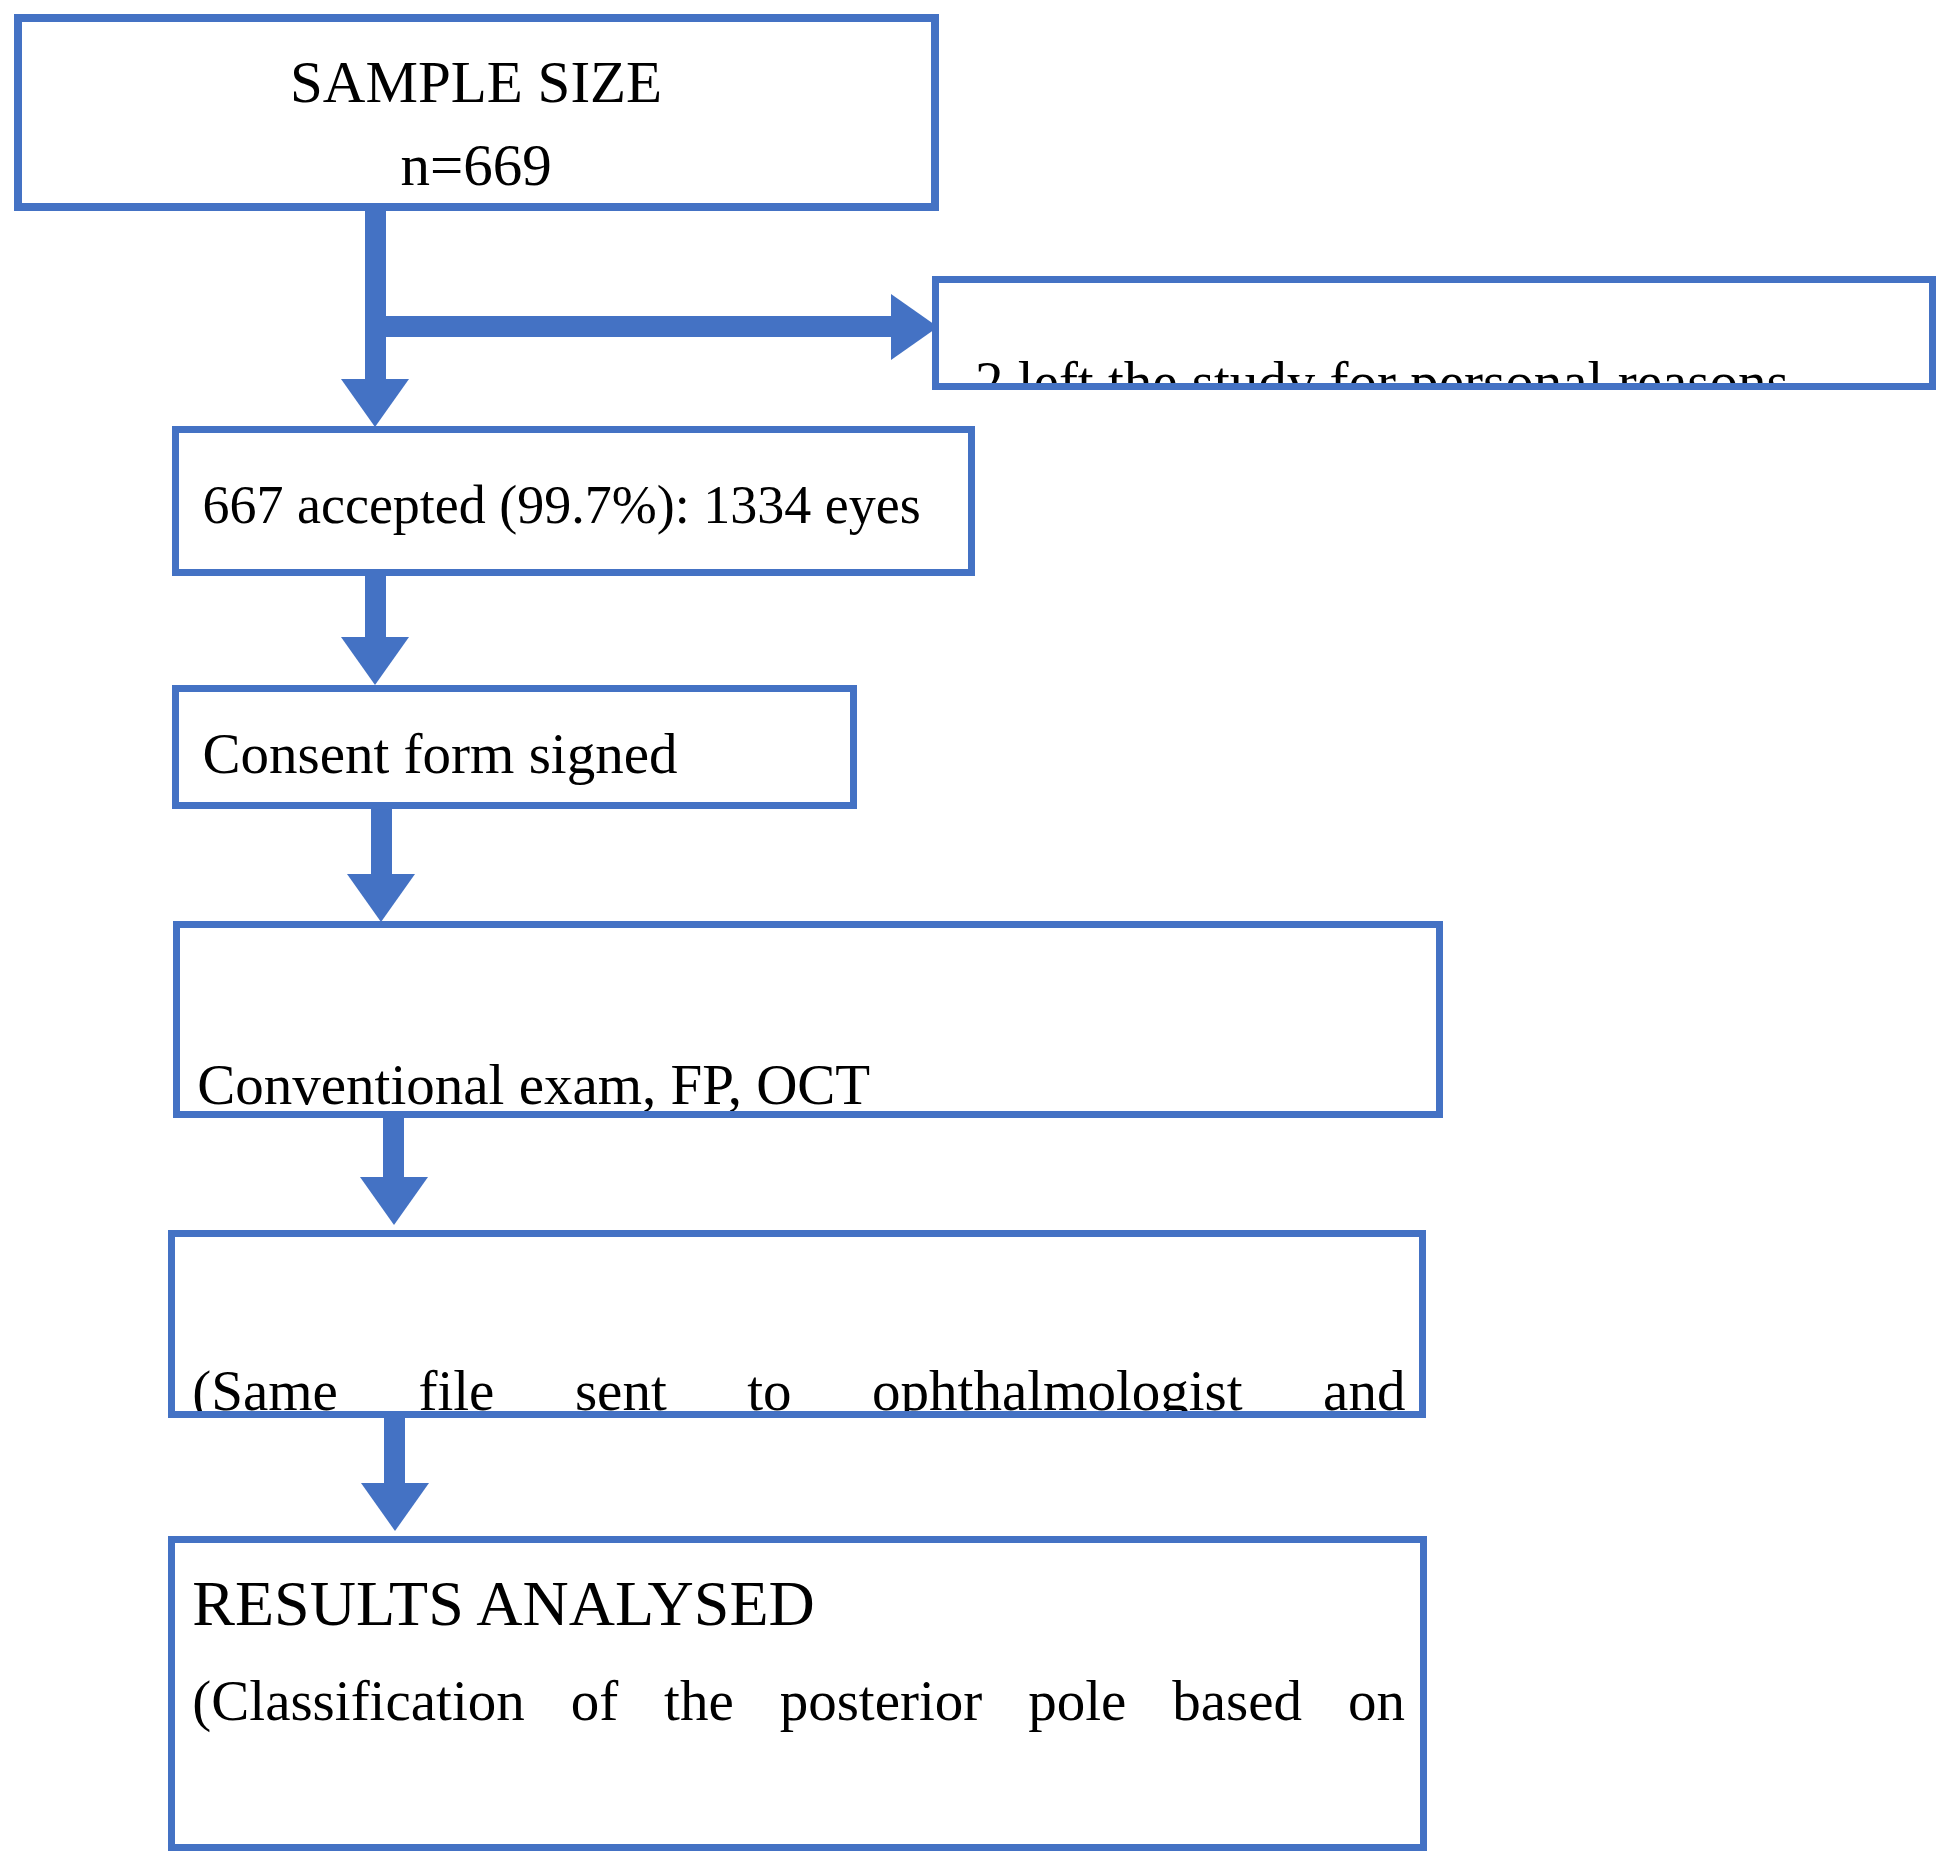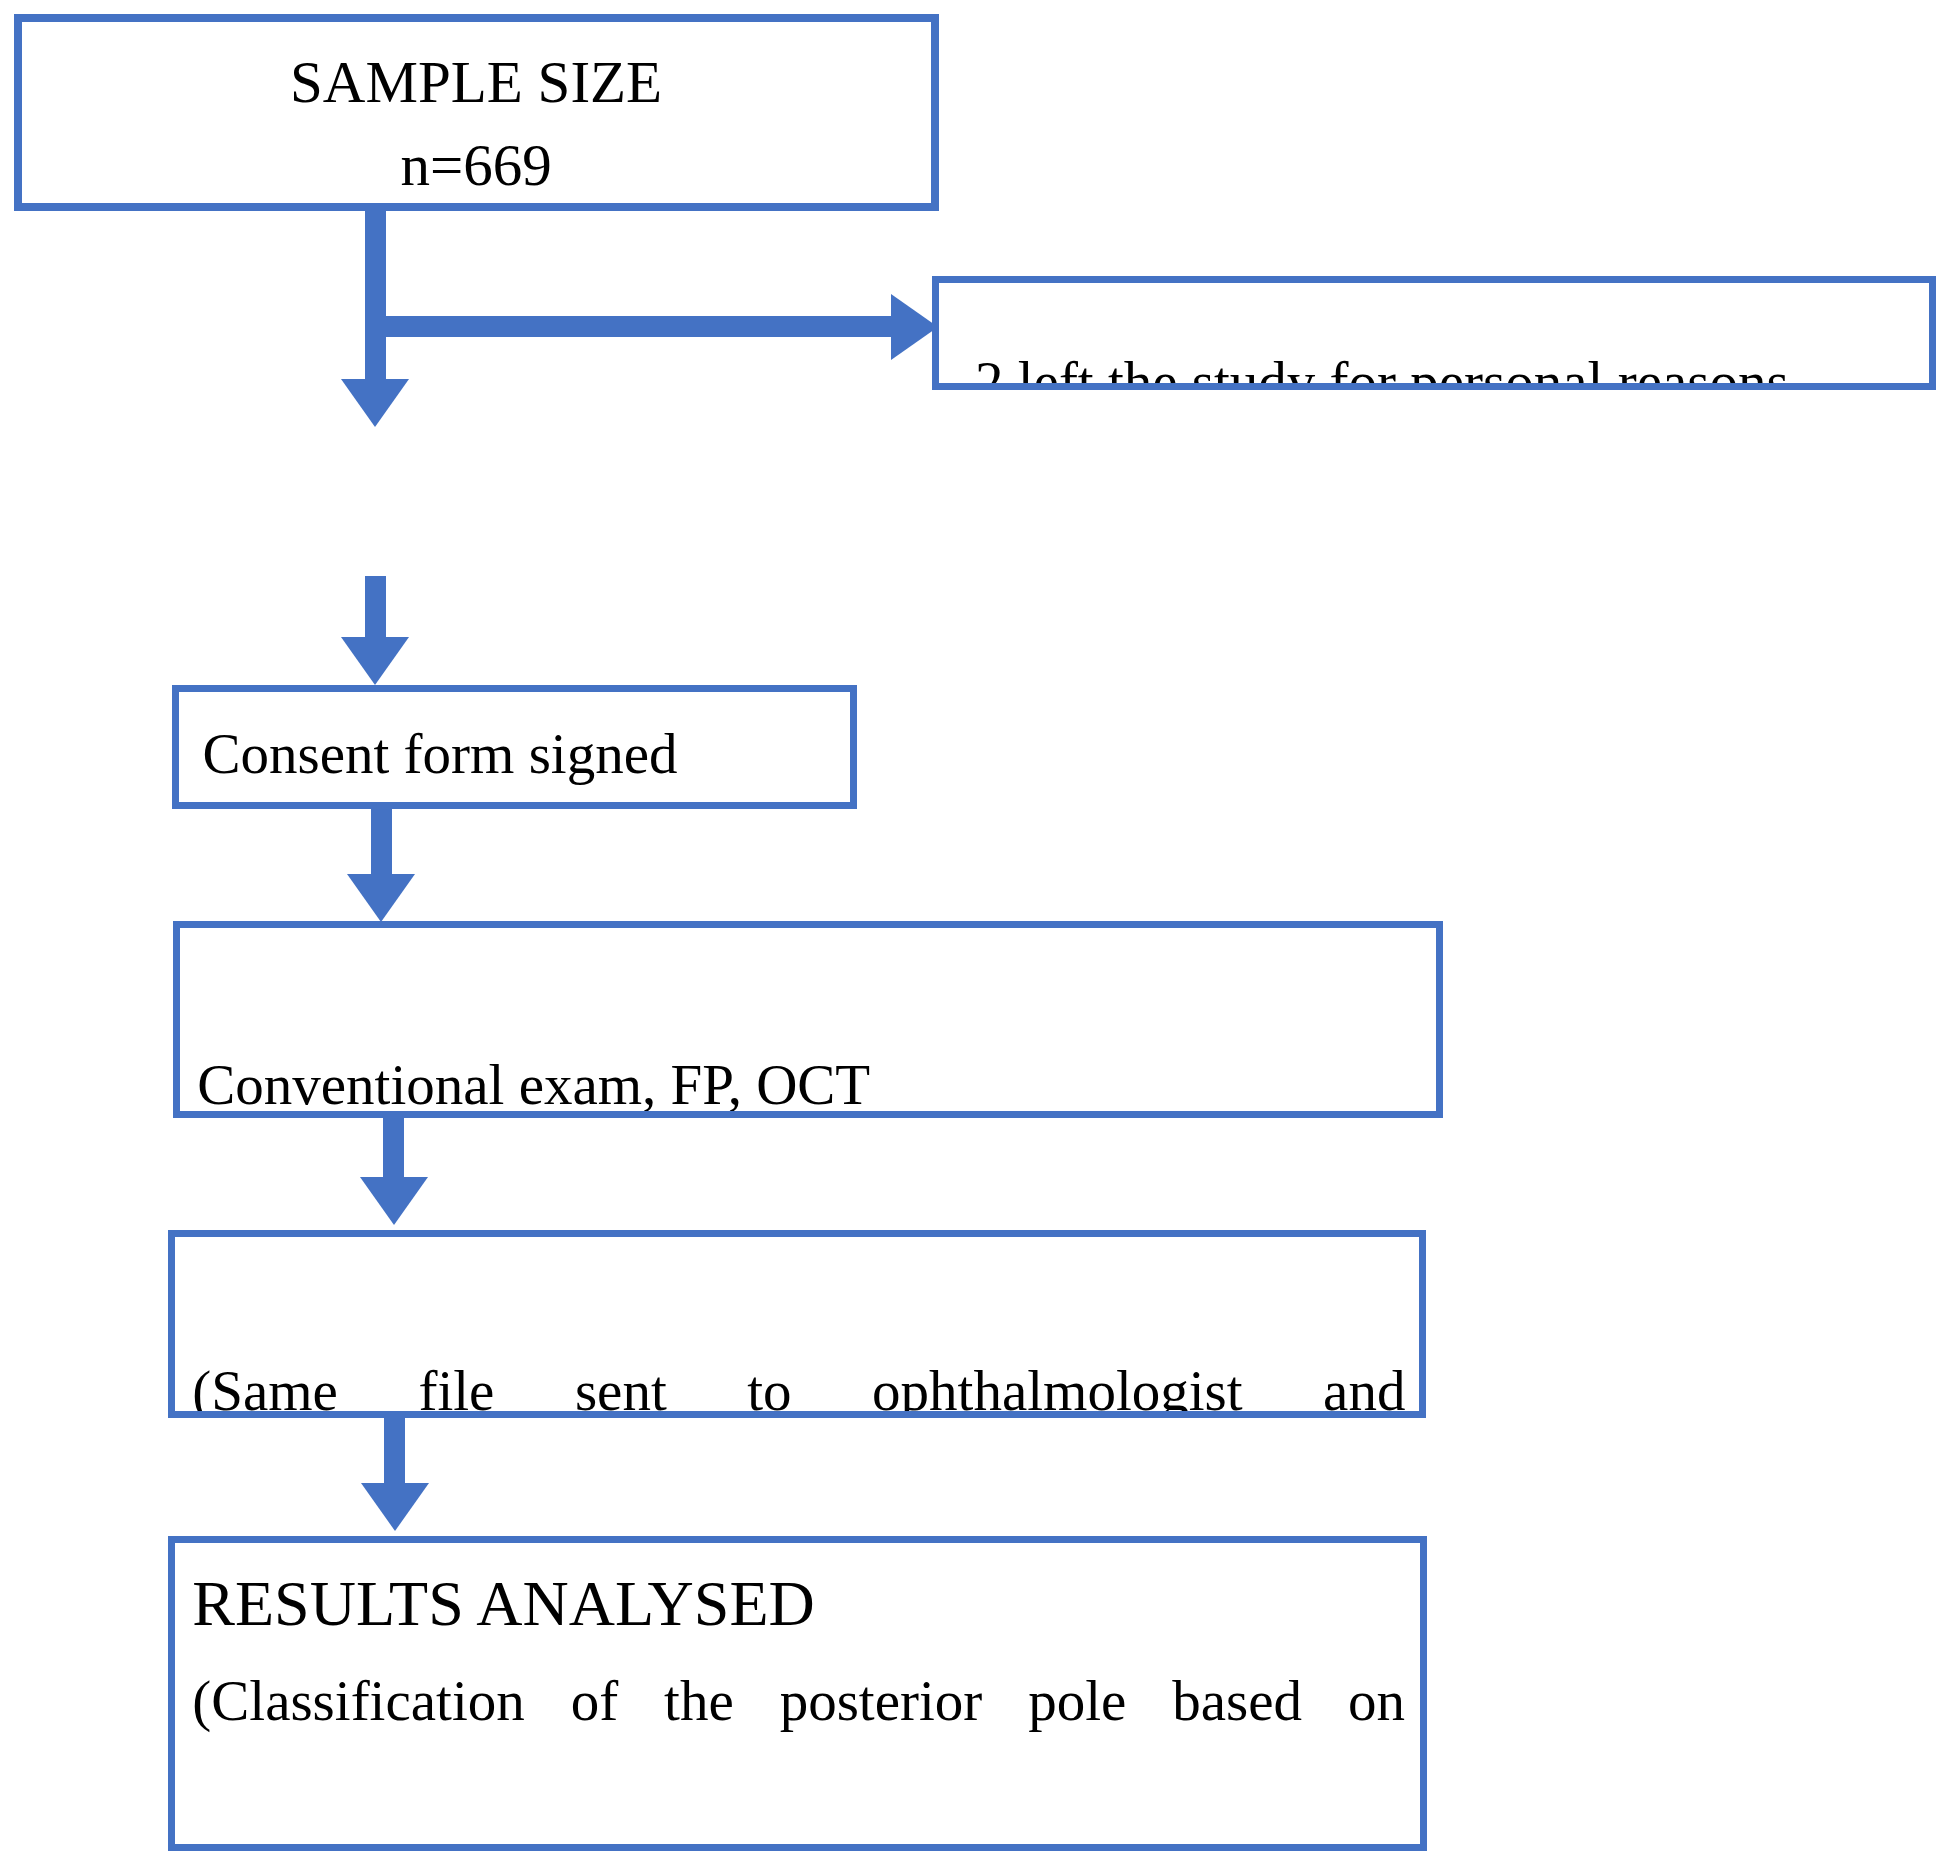--- a/index.html
+++ b/index.html
@@ -76,20 +76,23 @@
 
   <div class="conn" style="left:365px; top:316px; width:527px; height:21px;"></div>
   <div class="arrow-right" style="left:891px; top:294px;"></div>
 
   <div class="arrow-down" style="left:341px; top:379px;"></div>
 
   <div class="box" style="left:932px; top:276px; width:1004px; height:114px; border-width:7.4px;">
     <div class="txt left" style="top:26px; left:36px; right:12.4px; font-size:57px;margin-top:36px;">2 left the study for personal reasons</div>
   </div>
 
+  <div class="box" style="left:172px; top:426px; width:803px; height:150px; border-width:7.4px;">
+    <div class="txt left" style="top:37px; left:23.5px; right:12.4px; font-size:54px;">667 accepted (99.7%): 1334 eyes</div>
+  </div>
 
   <div class="conn" style="left:365px; top:576px; width:21px; height:62px;"></div>
   <div class="arrow-down" style="left:341px; top:637px;"></div>
 
   <div class="box" style="left:172px; top:685px; width:685px; height:124px; border-width:7.4px;padding-left:16px;">
     <div class="txt left" style="top:25px; left:23.5px; right:12.4px; font-size:57px;">Consent form signed</div>
   </div>
 
   <div class="conn" style="left:371px; top:808px; width:21px; height:75px;"></div>
   <div class="arrow-down" style="left:347px; top:874px;"></div>

